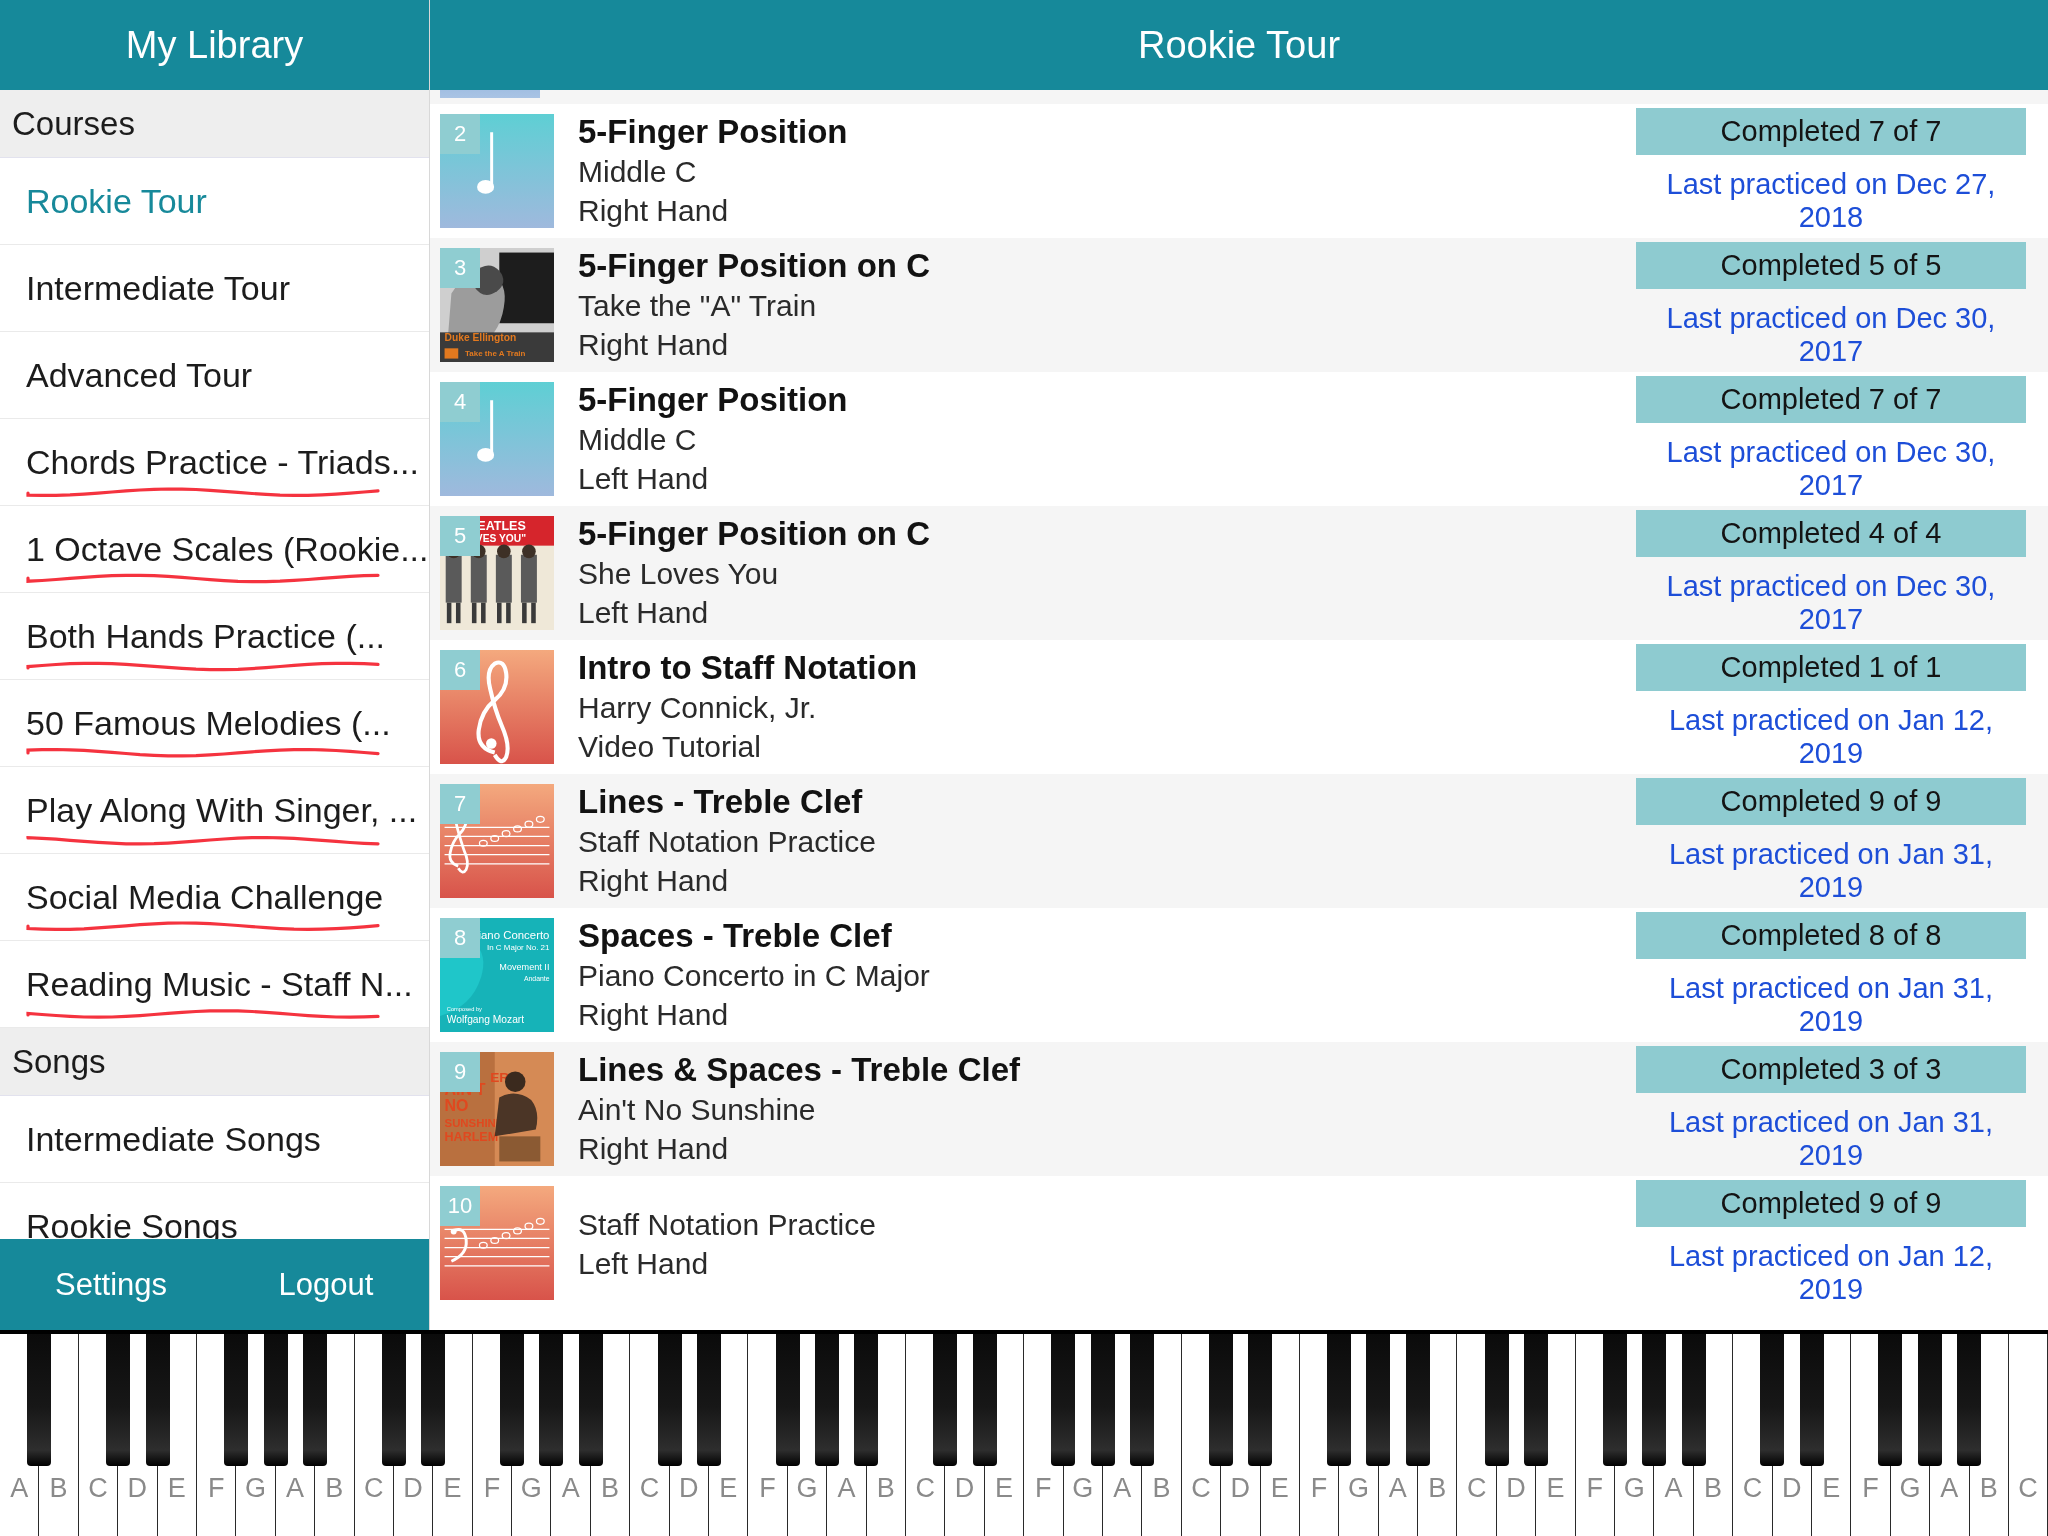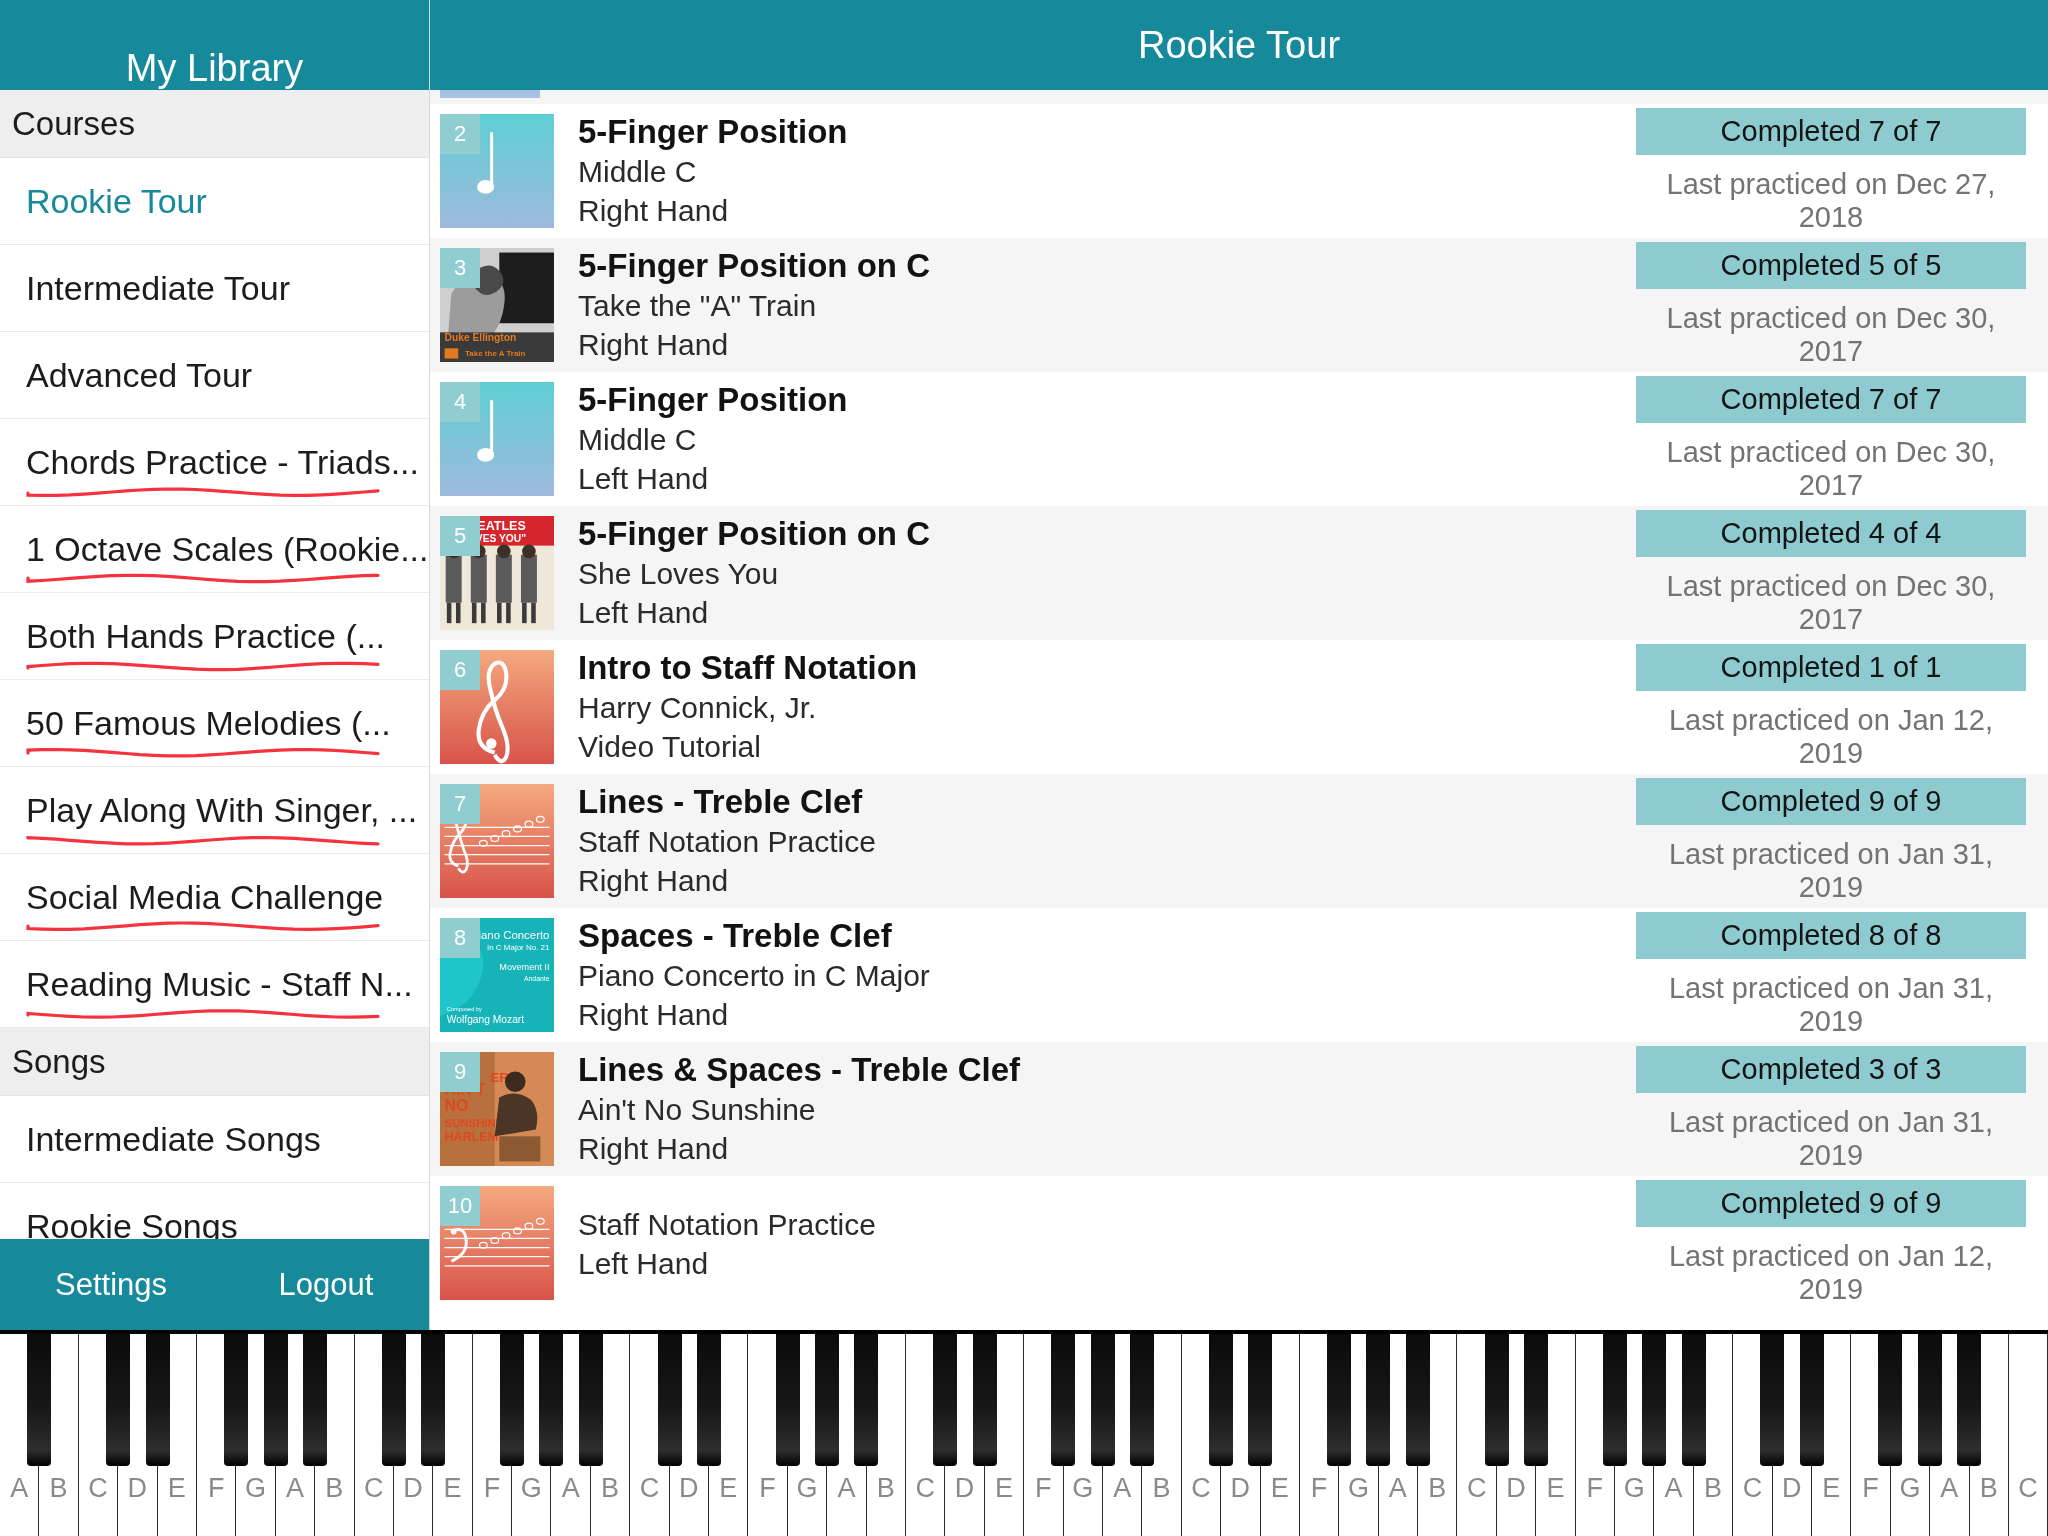--- a/index.html
+++ b/index.html
@@ -14,21 +14,21 @@
   
   #sidebar {
     position: absolute; left: 0; top: 0;
     width: 430px; height: 1330px;
     background: #ffffff;
     border-right: 1px solid #d8d8d8;
     overflow: hidden;
   }
   #sidebar-header {
     height: 90px; background: #16899a;
-    display: flex; align-items: flex-end; justify-content: center;
+    display: flex; align-items: center; justify-content: center;
   }
   #sidebar-header .title {
     color: #ffffff; font-size: 38px; font-weight: 400;
   }
   .section-head {
     height: 68px; background: #eeeeee;
     display: flex; align-items: center;
     padding-left: 12px;
     font-size: 33px; color: #1c1c1c;
     border-bottom: 1px solid #e2e2ee;
@@ -105,21 +105,21 @@
   .row-text { margin-left: 24px; flex: 1 1 auto; min-width: 0; }
   .row-title { font-size: 33px; font-weight: bold; color: #121212; line-height: 1.18; }
   .row-sub   { font-size: 30px; color: #2a2a2a; line-height: 1.2; margin-top: 3px; }
   .row-hand  { font-size: 30px; color: #2a2a2a; line-height: 1.2; margin-top: 3px; }
 
   .row-right { flex: 0 0 390px; margin-right: 22px; text-align: center; }
   .completed {
     background: #8ecbd0; color: #141414;
     font-size: 29px; padding: 7px 4px; width: 390px;
   }
-  .practiced { font-size: 29px; color: #737373; margin-top: 13px; }
+  .practiced { font-size: 29px; color: #1d4ed8; margin-top: 13px; }
 
   
   #piano {
     position: absolute; left: 0; top: 1330px;
     width: 2048px; height: 206px;
     background: #000000; overflow: hidden;
   }
   #whites { position: absolute; left: 0; top: 4px; width: 2048px; height: 202px; display: flex; }
   .wkey {
     position: relative; flex: 1 1 0; height: 202px;

